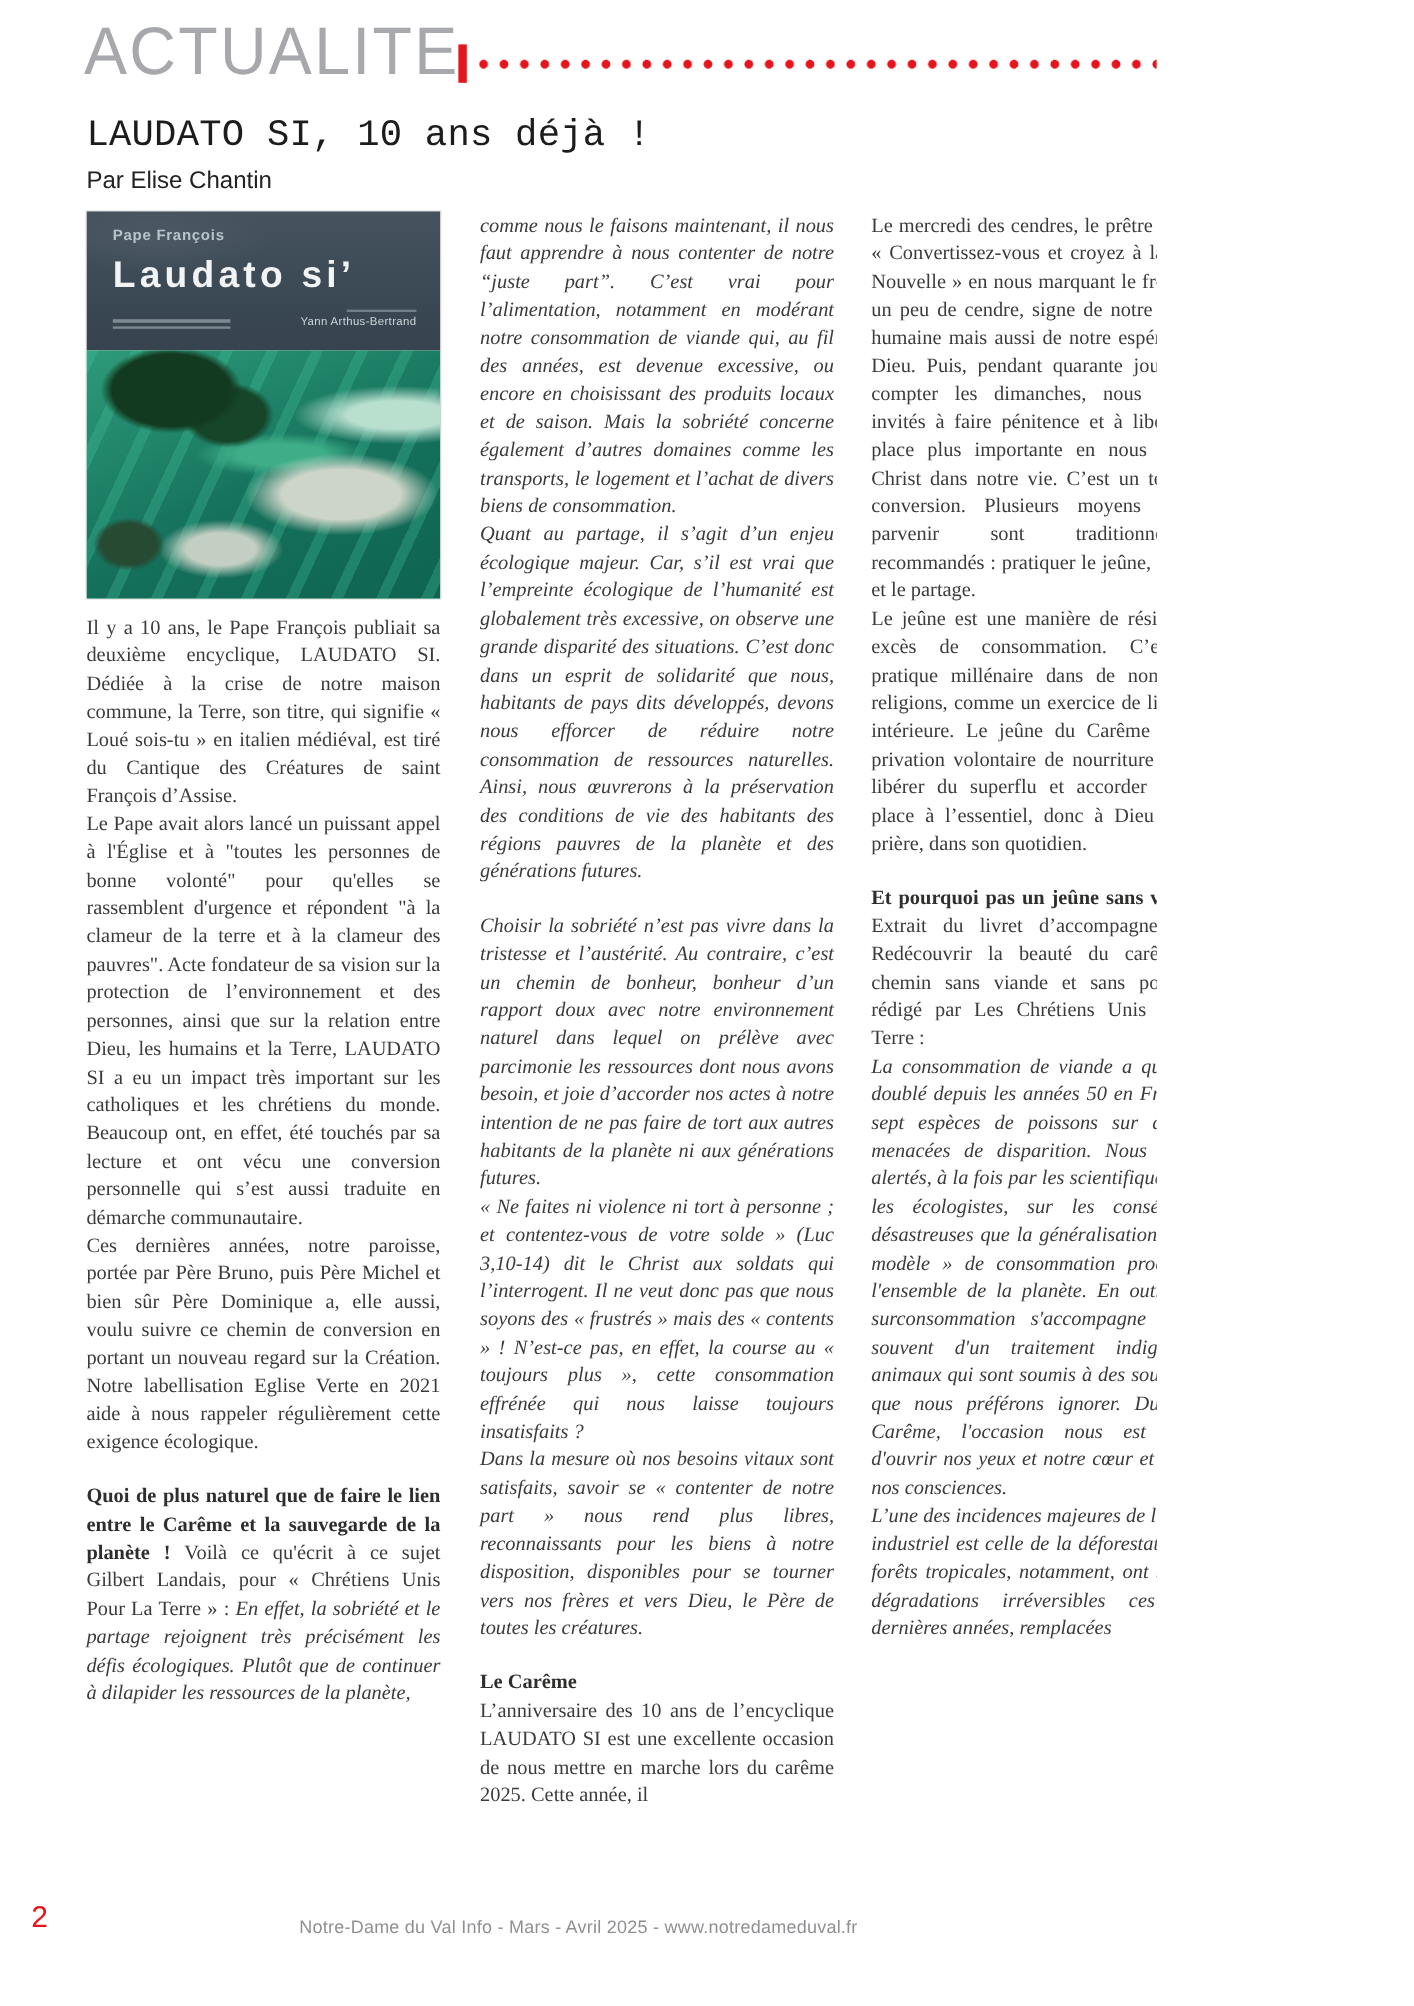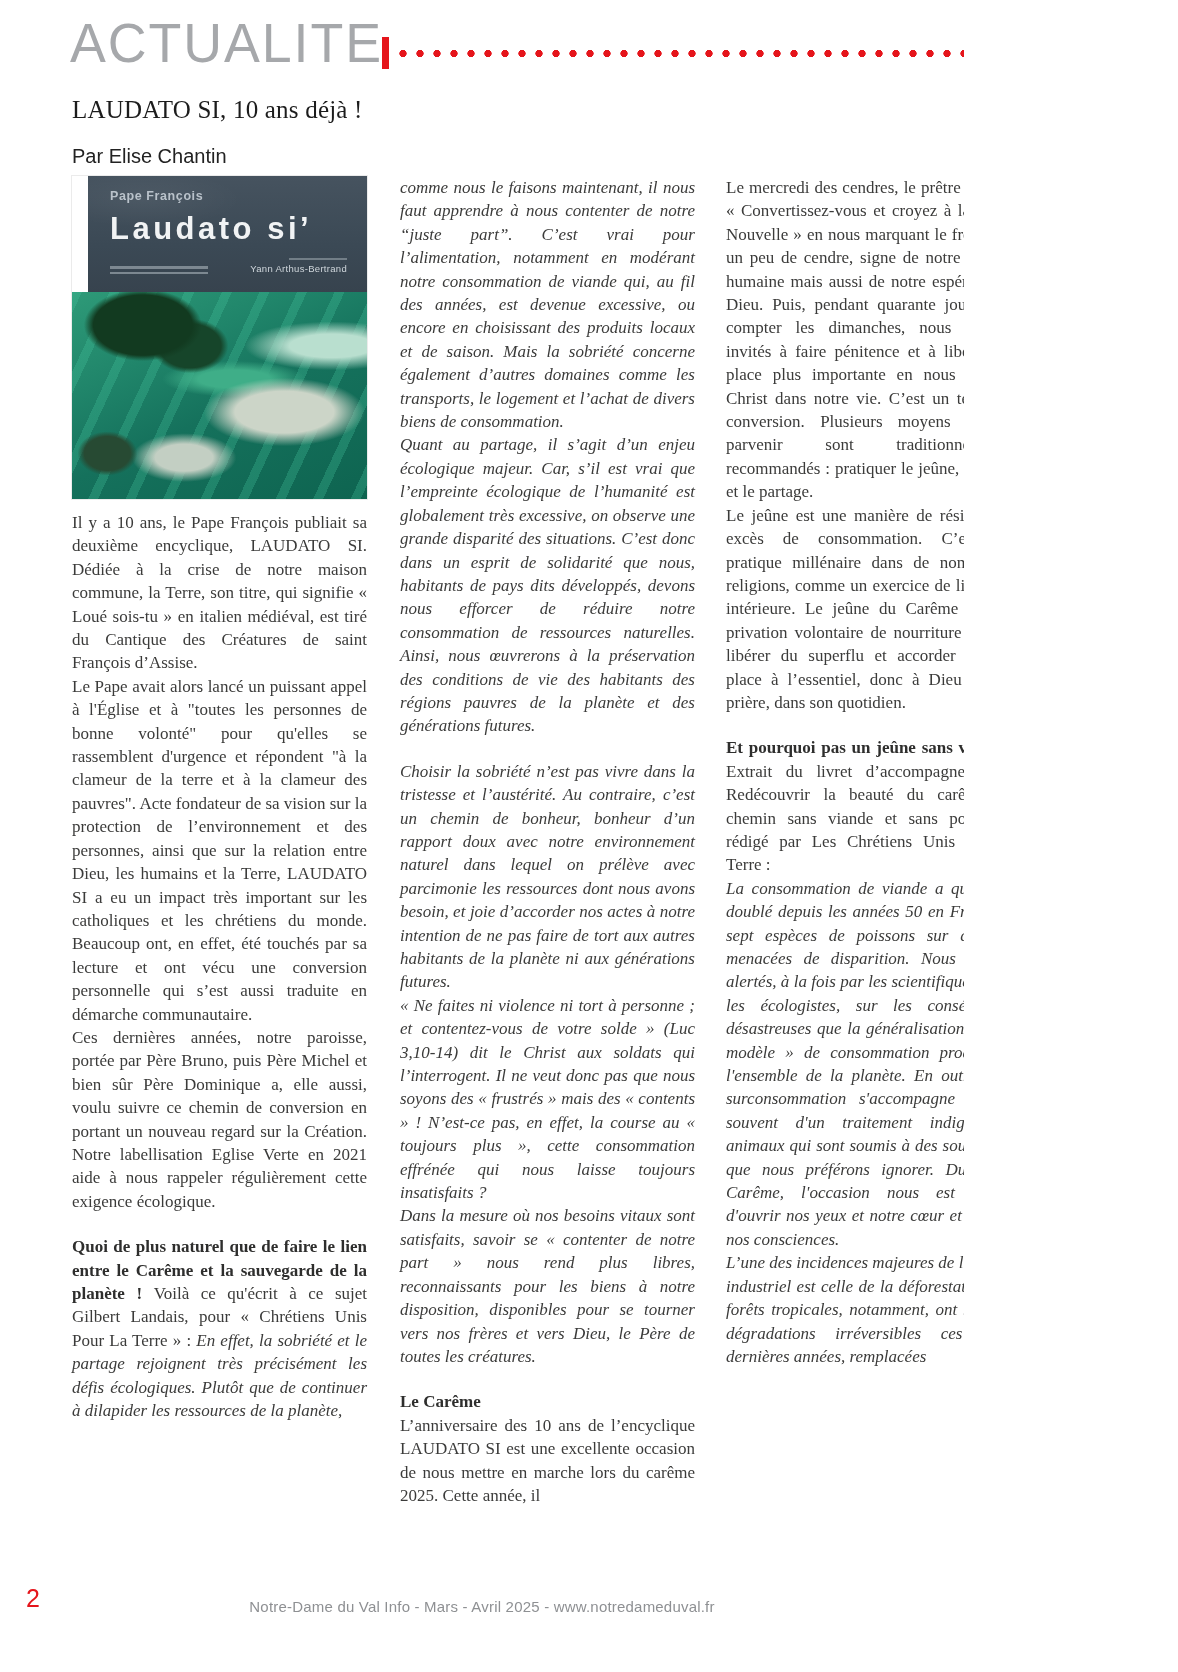--- a/index.html
+++ b/index.html
@@ -32,26 +32,26 @@
   }
   .rule .bar{width:7px;height:32px;background:var(--red);margin-right:10px;flex:0 0 auto;}
   .rule .dots{
     flex:1;height:9px;
     background-image:radial-gradient(circle at 4px 4.5px, var(--red) 3.4px, transparent 3.9px);
     background-size:17px 9px;background-repeat:repeat-x;
   }
   
   .article-head{position:absolute;left:72px;top:96px;}
   .article-title{
-    font-family:Liberation Serif, serif;
-    font-size:25px;font-weight:500;color:#1c1c1c;letter-spacing:.2px;
+    font-family:Liberation Mono, monospace;
+    font-size:31px;font-weight:500;color:#1c1c1c;letter-spacing:.2px;
   }
   .article-byline{
     font-family:"Liberation Sans", sans-serif;
-    font-size:20px;font-weight:400;color:#222;margin-top:21px;
+    font-size:20px;font-weight:400;color:#222;margin-top:9px;
   }
   
   .col{position:absolute;top:176px;width:295px;}
   .col1{left:72px;}
   .col2{left:400px;}
   .col3{left:726px;}
   .para{
     font-size:17px;line-height:23.4px;
     text-align:justify;
     color:var(--ink);
@@ -66,21 +66,20 @@
     width:295px;height:323px;margin-bottom:12px;
     box-shadow:0 0 0 1px rgba(0,0,0,.08);
     overflow:hidden;
   }
   .cover-top{
     height:116px;
     background:
       radial-gradient(140px 40px at 20% 20%, rgba(255,255,255,.05), transparent 70%),
       linear-gradient(180deg,#46535f 0%,#3b4955 60%,#37434e 100%);
     padding:13px 20px 0 22px;
-    margin-left:16px;
   }
   .cover-author{
     font-family:"Liberation Sans", sans-serif;
     font-size:12.5px;font-weight:700;color:#b9c2ca;letter-spacing:.6px;
   }
   .cover-title{
     font-family:"Liberation Sans", sans-serif;
     font-size:31px;font-weight:700;color:#f1f3f4;letter-spacing:3.5px;
     margin-top:8px;
   }

